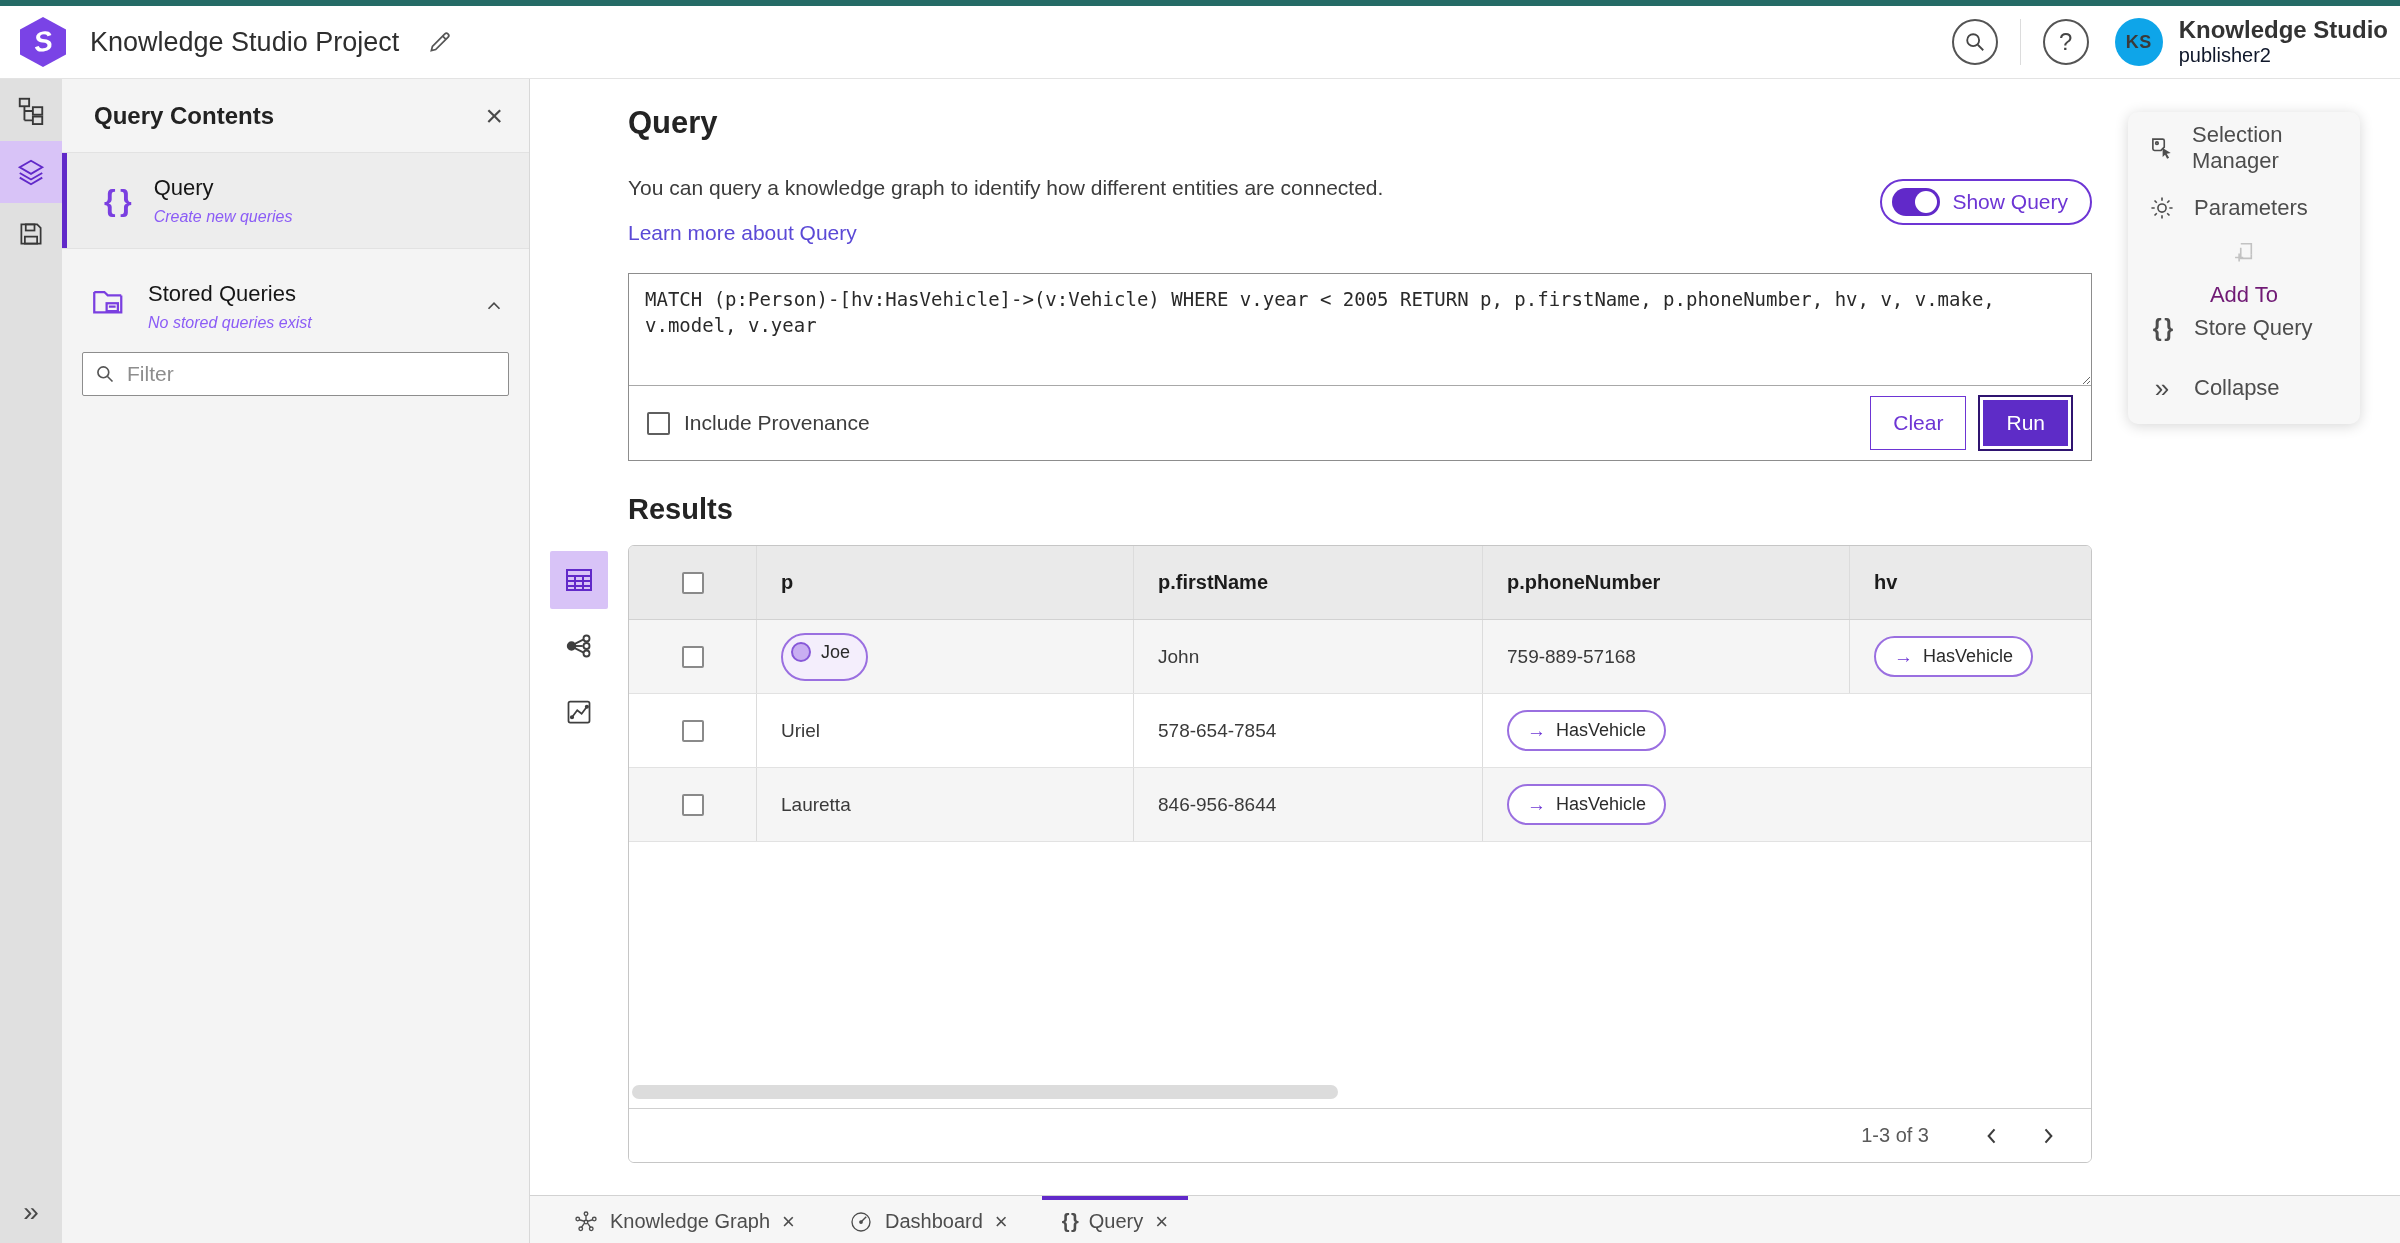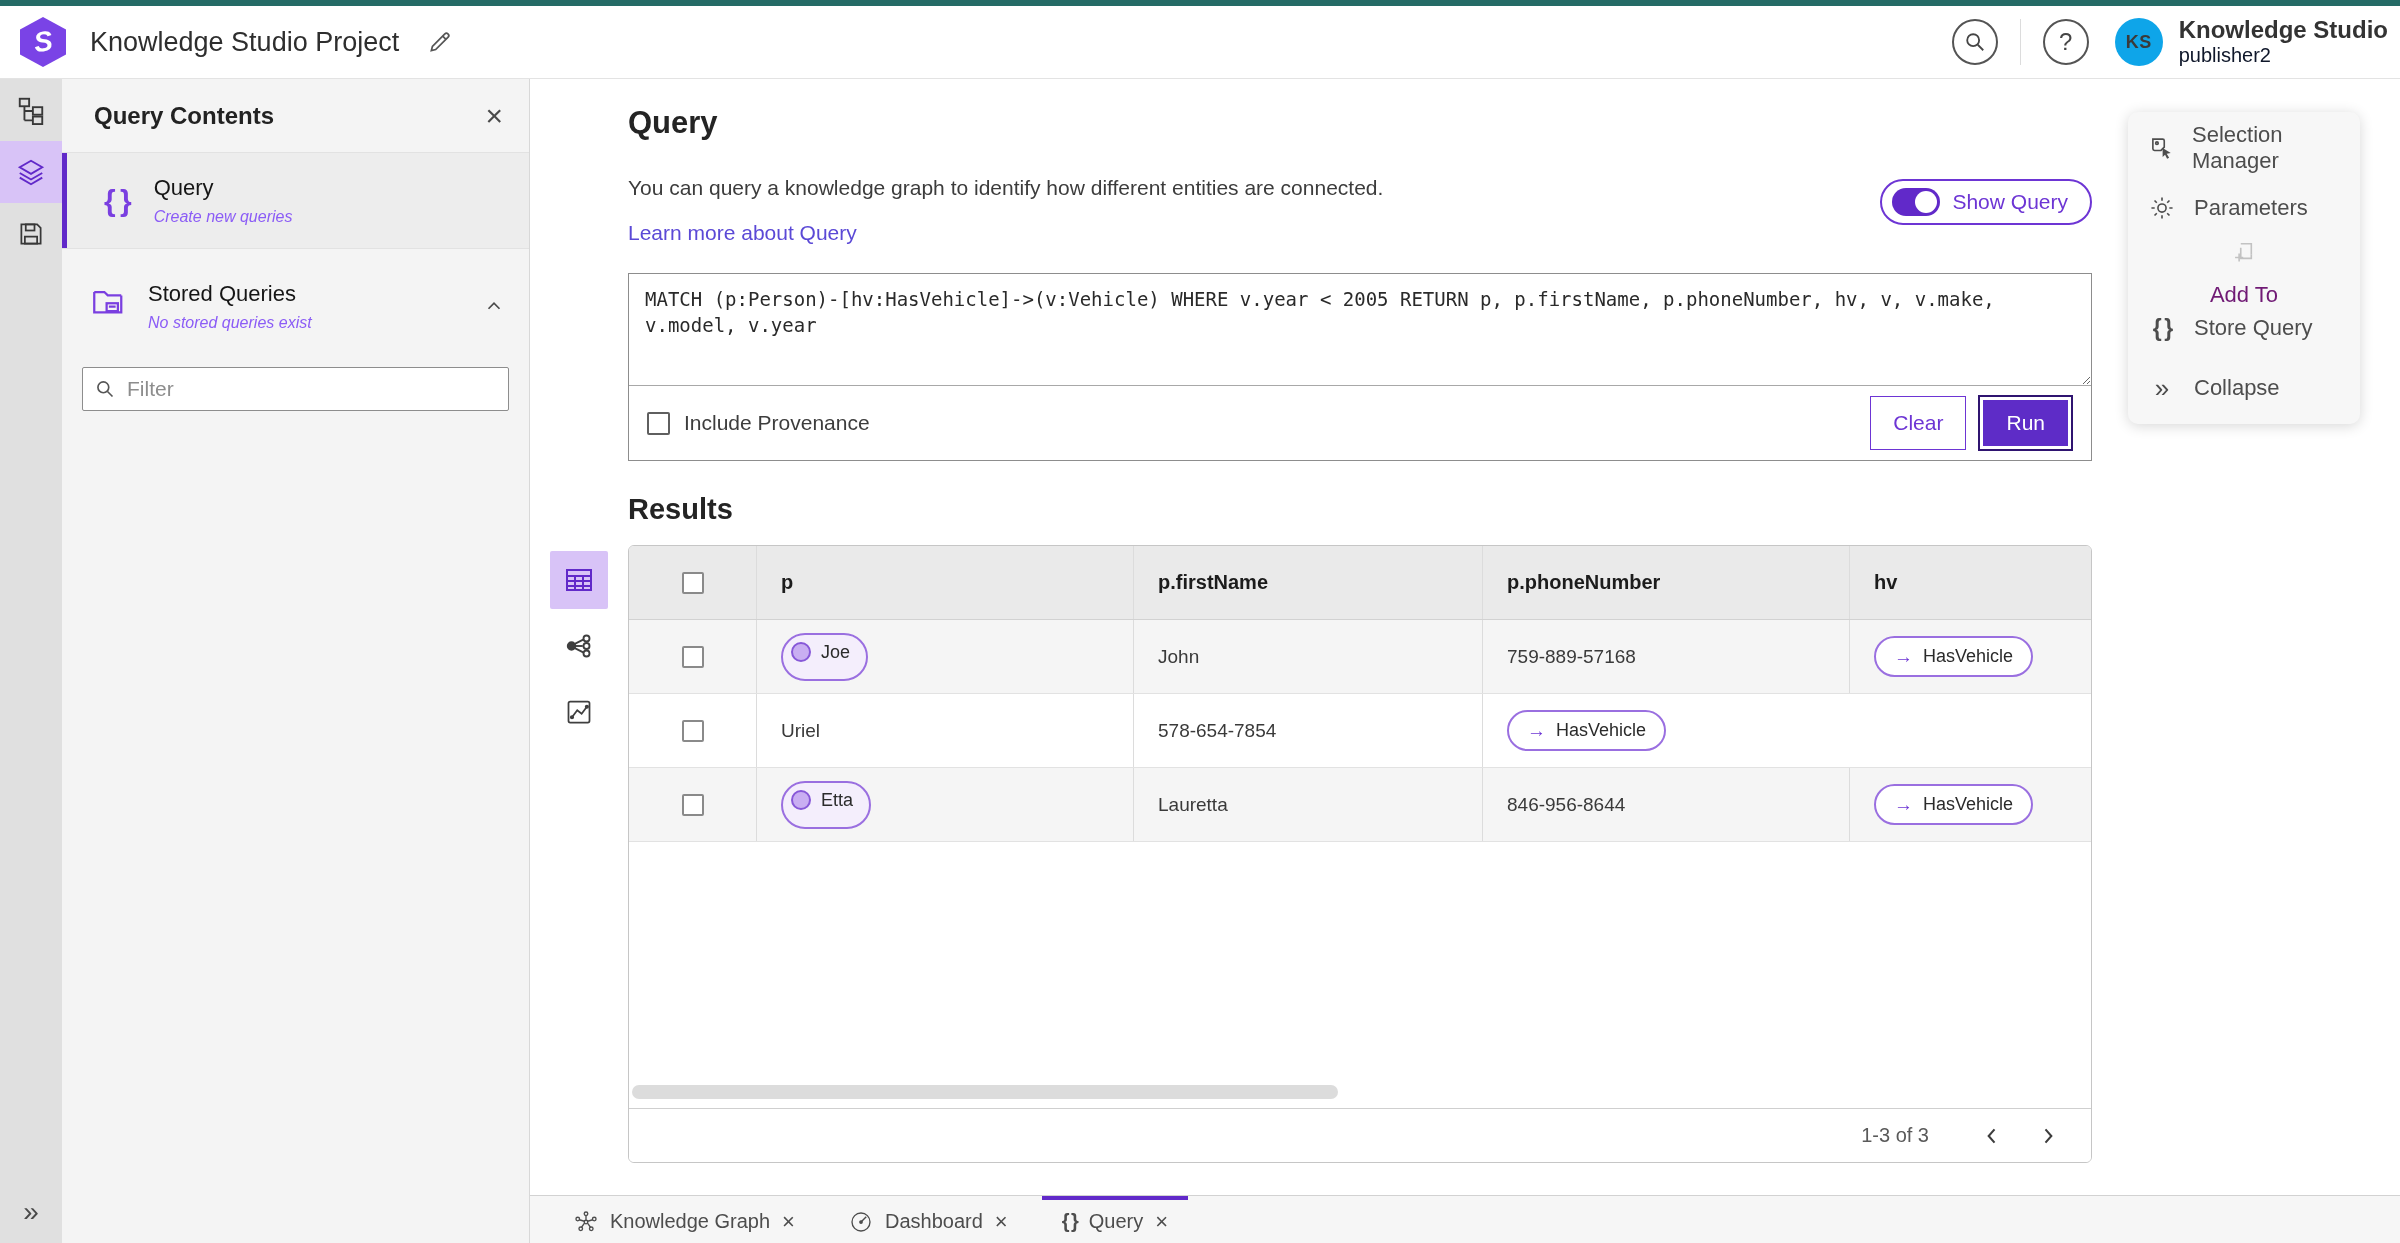--- a/index.html
+++ b/index.html
@@ -47,21 +47,21 @@
   .query-item{position:relative;background:#ededed;border-bottom:1px solid #e2e2e2;
     padding:22px 20px 22px 42px;display:flex;align-items:center;gap:24px;cursor:pointer;}
   .query-item::before{content:"";position:absolute;left:0;top:0;bottom:0;width:5px;background:#6129c9;}
   .braces{font-size:30px;color:#7a3fe0;font-weight:600;letter-spacing:-2px;white-space:nowrap;}
   .item-title{font-size:22px;color:#161616;margin-bottom:7px;}
   .item-sub{font-size:16px;color:#8b5cf6;font-style:italic;}
   .panel-gap{height:12px;}
   .stored-item{padding:20px 24px 8px 30px;display:flex;gap:20px;align-items:flex-start;cursor:pointer;}
   .stored-item .chev{margin-left:auto;color:#4a4a4a;margin-top:14px;}
   .folder-icon{color:#7a3fe0;margin-top:4px;}
-  .filter-box{margin:27px 20px 0 20px;height:44px;background:#fff;border:1px solid #8d8d8d;border-radius:2px;
+  .filter-box{margin:12px 20px 0 20px;height:44px;background:#fff;border:1px solid #8d8d8d;border-radius:2px;
     display:flex;align-items:center;padding:0 12px;gap:12px;color:#555;}
   .filter-box input{border:none;outline:none;flex:1;font-size:21px;color:#333;background:transparent;
     font-family:"Liberation Sans",sans-serif;}
   .filter-box input::placeholder{color:#8d8d8d;}
 
   
   .main{position:absolute;top:79px;left:530px;right:0;bottom:48px;background:#fff;}
   .main-h1{position:absolute;top:26px;left:98px;font-size:31px;font-weight:700;color:#242424;}
   .main-desc{position:absolute;top:97px;left:98px;font-size:21px;color:#3c3c3c;}
   .learn-link{position:absolute;top:142px;left:98px;font-size:21px;color:#5b49d6;cursor:pointer;}
@@ -335,26 +335,20 @@
             <span class="edge-pill">
               <span class="edge-arrow">→</span>
               <span class="edge-label">HasVehicle</span>
             </span>
           </div>
       </div>
       <div class="t-row">
         <div class="t-cell cb">
             <div class="row-cb"></div>
           </div>
-        <div class="t-cell">
-            <span class="entity-pill">
-              <span class="entity-dot"></span>
-              <span class="entity-label">Etta</span>
-            </span>
-          </div>
         <div class="t-cell">Lauretta</div>
         <div class="t-cell">846-956-8644</div>
         <div class="t-cell">
             <span class="edge-pill">
               <span class="edge-arrow">→</span>
               <span class="edge-label">HasVehicle</span>
             </span>
           </div>
       </div>
     </div>

